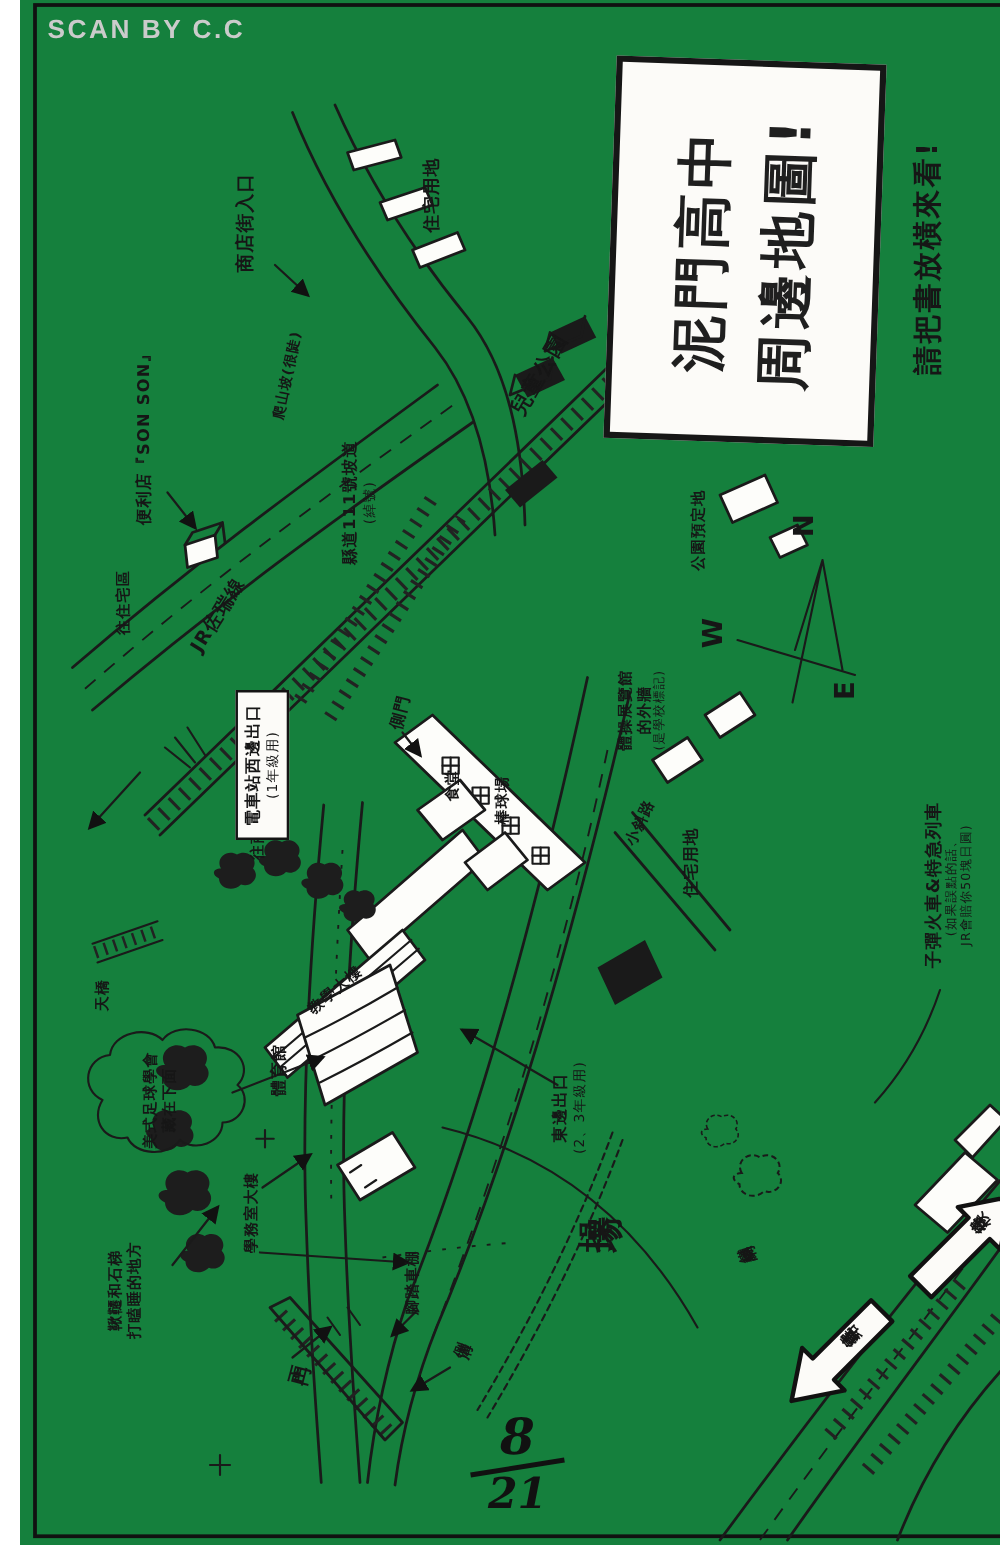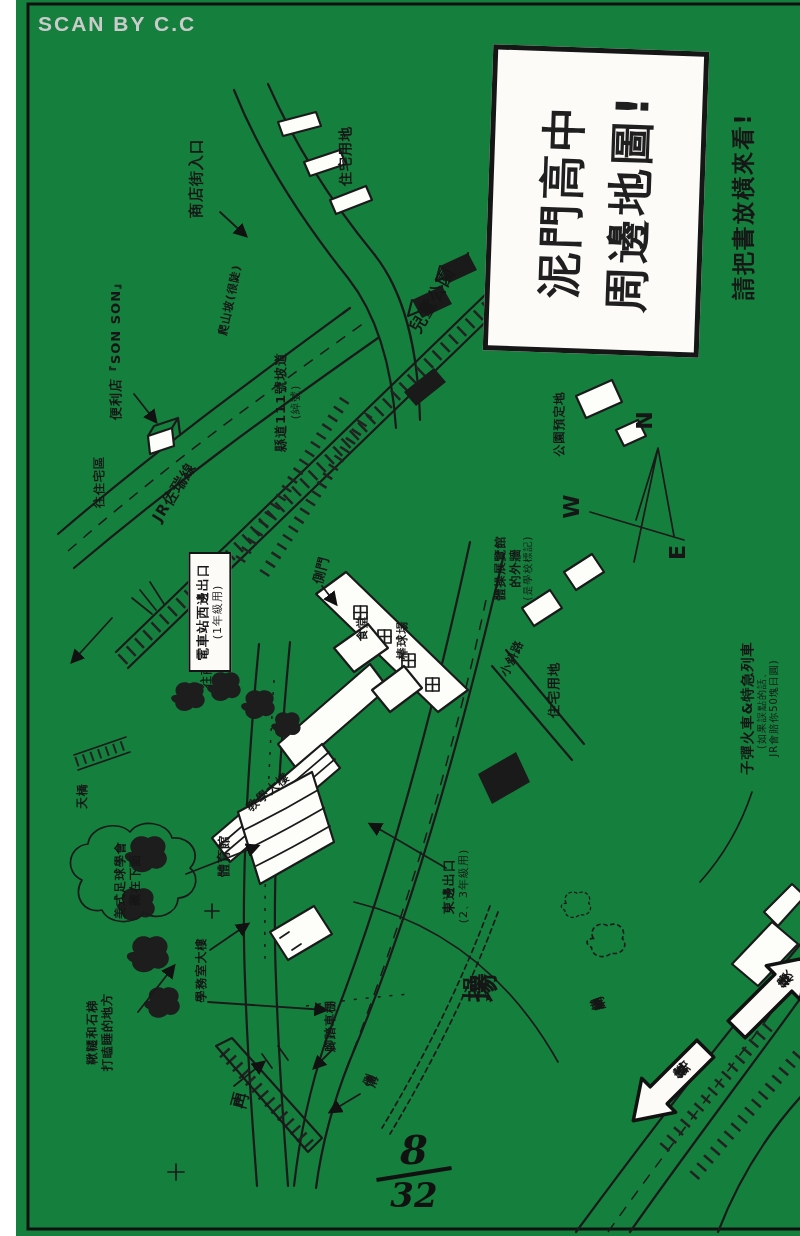--- a/index.html
+++ b/index.html
@@ -302,16 +302,16 @@
   <div class="vcol fs15" style="left:206px;top:1096px;--a:-75deg">正門</div>
   <div class="lbl fs12" style="left:314px;top:1026px">腳踏車棚</div>
   <div class="vcol fs12" style="left:340px;top:1076px;--a:-70deg">側溝</div>
 
   <div class="vcol fs13" style="left:757px;top:992px;--a:-135deg">往學校</div>
   <div class="vcol fs13" style="left:654px;top:1082px;--a:-135deg">往電車站</div>
 
   <div id="page-num">
     <div class="pn-top">8</div>
     <div class="pn-line"></div>
-    <div class="pn-bottom">32</div>
+    <div class="pn-bottom">21</div>
   </div>
 
 </div>
 
 </body></html>

